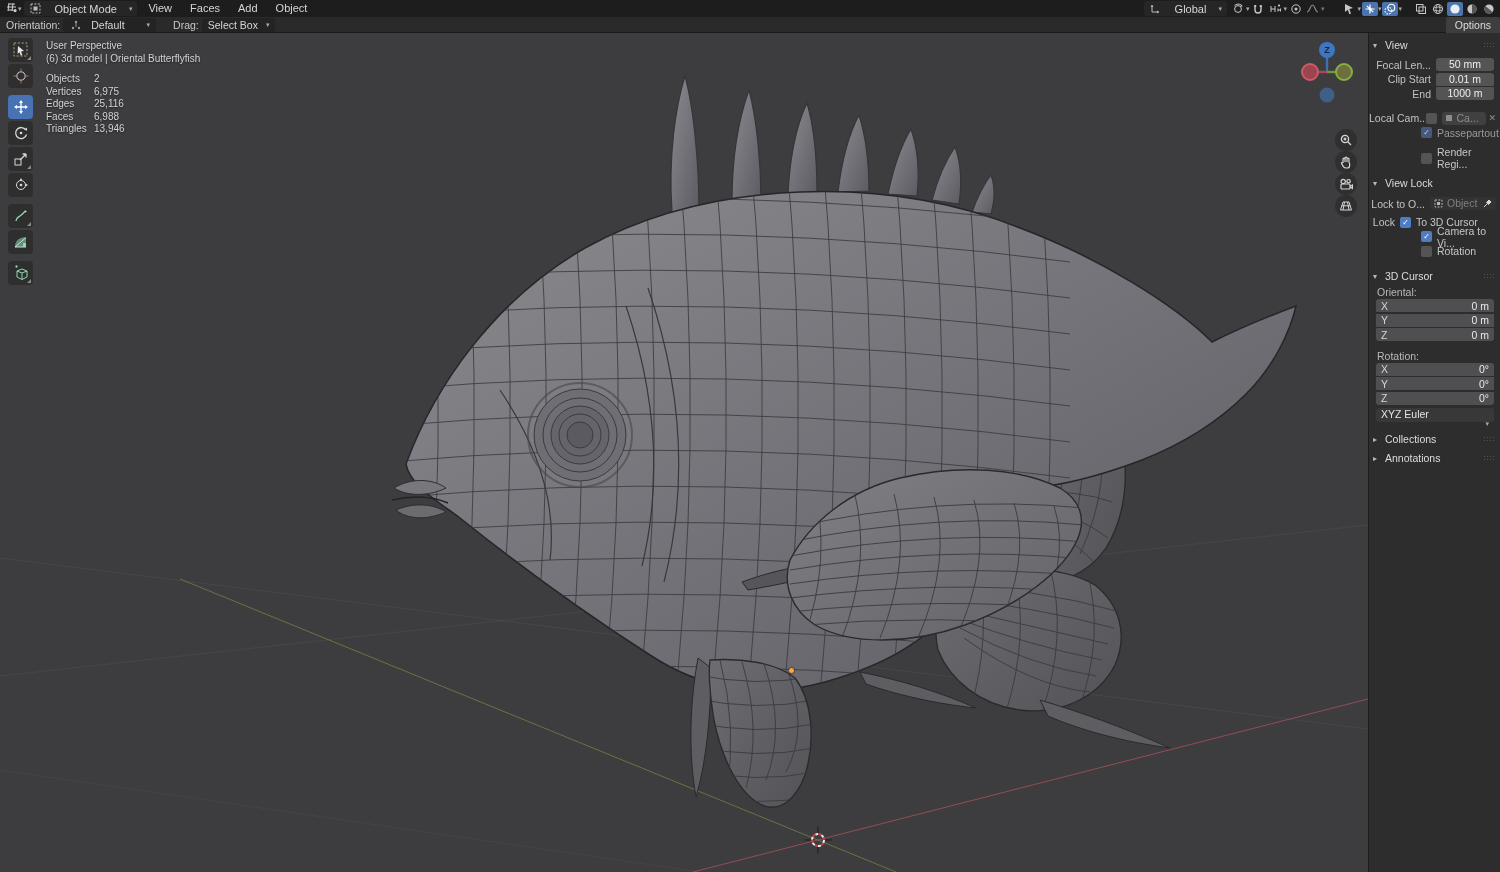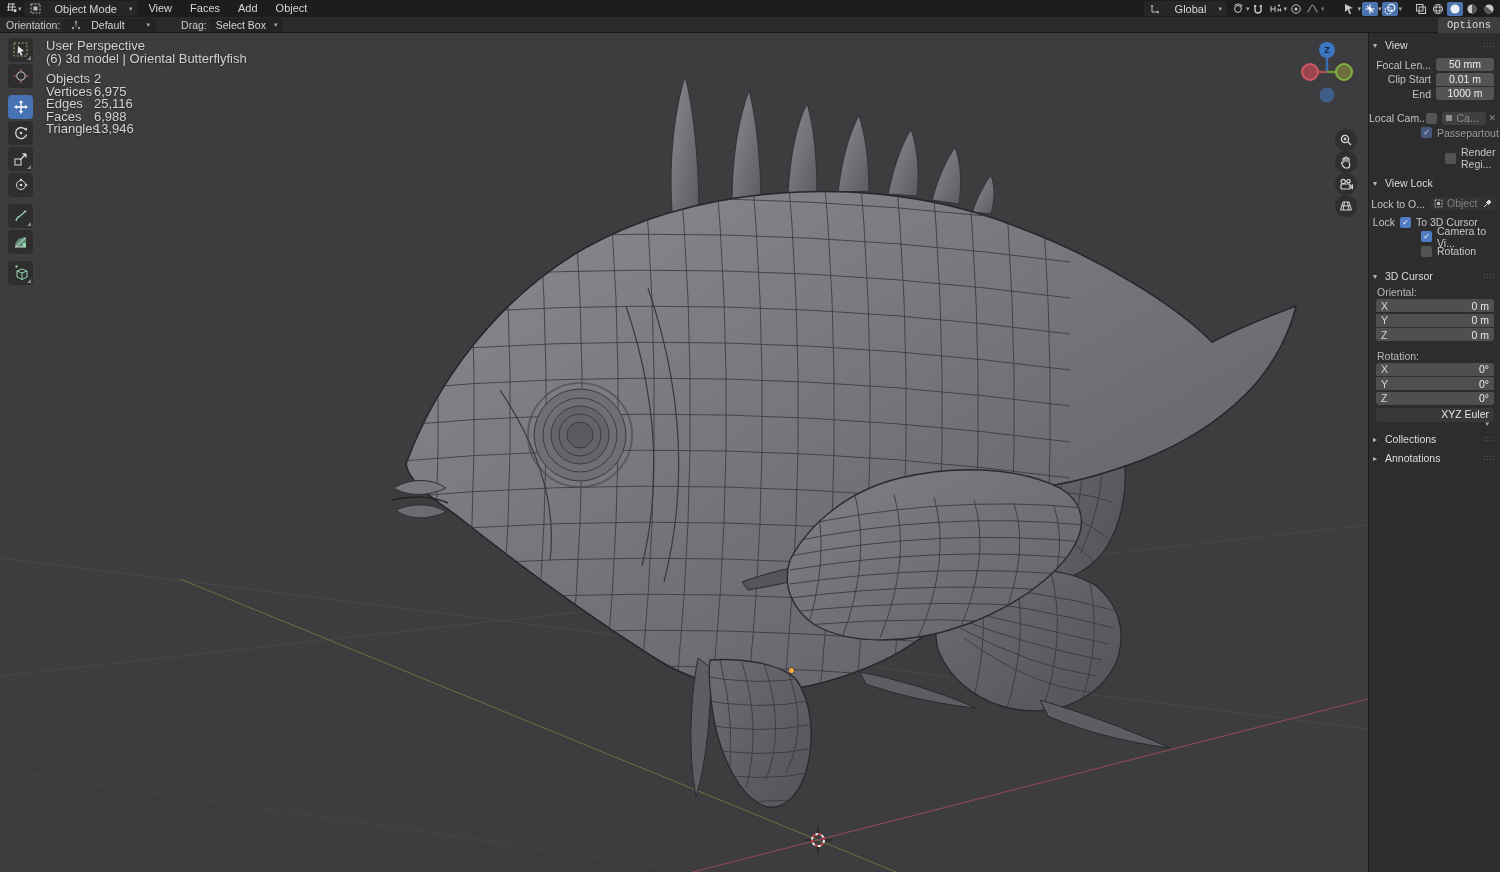--- a/index.html
+++ b/index.html
@@ -13,31 +13,31 @@
   .pill{display:flex;align-items:center;gap:12px;background:#262626;border-radius:3px;height:15px;padding:0 5px;margin:0 2px;}
   .chev{font-size:7px;color:#a8a8a8;line-height:1;}
   .hdr-ico{display:inline-flex;align-items:center;justify-content:center;width:14px;height:14px;}
   .tglbtn{width:16px;height:14px;border-radius:2px;display:inline-flex;align-items:center;justify-content:center;margin-left:1px;}
   .tglbtn.on{background:#4b74ae;}
   .grow{flex:1;}
   
   #toolbar2{position:absolute;left:0;top:17px;width:1500px;height:16px;background:#2a2a2a;display:flex;align-items:center;
     font-size:10.5px;color:#c9c9c9;z-index:40;border-bottom:1px solid #1a1a1a;}
   .pill2{display:flex;align-items:center;gap:8px;background:#232323;border-radius:3px;height:14px;padding:0 6px;margin:0 3px;color:#d5d5d5;}
-  #options-btn{background:#3e3e3e;border-radius:3px 3px 0 0;height:16px;line-height:16px;padding:0 9px;color:#dcdcdc;margin-right:0;font-family:Liberation Mono, monospace;}
+  #options-btn{background:#3e3e3e;border-radius:3px 3px 0 0;height:16px;line-height:16px;padding:0 9px;color:#dcdcdc;margin-right:0;}
   
   #viewport{position:absolute;left:0;top:33px;width:1368px;height:839px;background:#3d3d40;overflow:hidden;}
   #axes-svg{position:absolute;left:0;top:0;}
   
   .tbtn{position:absolute;left:8px;width:25px;height:24px;background:#2c2c2cdd;border-radius:4px;
     display:flex;align-items:center;justify-content:center;}
   .tbtn.active{background:#4772b3;}
   .subtri{position:absolute;right:2px;bottom:2px;width:0;height:0;border-left:4px solid transparent;border-bottom:4px solid #8a8a8a;}
   
-  #vp-overlay{position:absolute;left:46px;top:7px;color:#d2d2d2;font-size:13px;line-height:12.5px;text-shadow:0 1px 2px #00000070;}
+  #vp-overlay{position:absolute;left:46px;top:7px;color:#d2d2d2;font-size:10px;line-height:12.5px;text-shadow:0 1px 2px #00000070;}
   #stats{margin-top:8px;}
   .stat-row{display:flex;}
   .stat-label{width:42px;}
   .stat-value{padding-left:6px;}
   
   .vbtn{position:absolute;left:1335px;width:22px;height:22px;border-radius:50%;background:#26262699;
     display:flex;align-items:center;justify-content:center;}
   
   #sidebar{position:absolute;left:1368px;top:33px;width:132px;height:839px;background:#2d2d2d;color:#c6c6c6;
     font-size:10.5px;z-index:30;border-left:1px solid #1c1c1c;}
@@ -50,21 +50,21 @@
   .field.w58{width:58px;margin-right:6px;}
   .grp-top{border-radius:3px 3px 1px 1px;}
   .grp-bot{border-radius:1px 1px 3px 3px;}
   .cb{width:11px;height:11px;border-radius:2px;background:#545454;display:inline-flex;align-items:center;justify-content:center;
     margin-right:5px;flex:none;}
   .cb.on{background:#4f7cc2;color:#fff;font-size:8px;}
   .cb.on.dim{background:#46597c;color:#c3cad6;}
   .slider{display:flex;justify-content:space-between;align-items:center;background:#4f4f52;height:13px;
     margin:0 6px 0 7px;padding:0 5px;color:#e9e9e9;flex:1;}
   .axl{color:#d6d6d6;}
-  .dropdown-full{display:flex;align-items:flex-end;background:#383838;border-radius:3px;height:14px;margin:3px 6px 0 7px;
+  .dropdown-full{display:flex;align-items:flex-start;background:#383838;border-radius:3px;height:14px;margin:3px 6px 0 7px;
     padding:0 5px;color:#e4e4e4;flex-direction:column;}
   .sublabel{padding:2px 0 0 8px;color:#b9b9b9;}
   svg{display:block;}
 </style>
 </head>
 <body>
 
 <div id="topbar">
   <span class="hdr-ico" style="margin-left:4px">
     <svg width="13" height="13" viewBox="0 0 13 13">
@@ -194,21 +194,21 @@
       <svg width="10" height="10" viewBox="0 0 10 10" fill="#9a9a9a">
           <circle cx="5" cy="2" r="1.2"></circle>
           <circle cx="2" cy="8" r="1.2"></circle>
           <circle cx="8" cy="8" r="1.2"></circle>
           <path d="M5 3 L5 7" stroke="#9a9a9a" stroke-width="1" fill="none"></path>
         </svg>
     </span>
     <span>Default</span>
       <span class="chev" style="margin-left:14px">▾</span>
   </span>
-  <span style="margin-left:22px">Drag:</span>
+  <span style="margin-left:14px">Drag:</span>
   <span class="pill2">
     <span>Select Box</span>
       <span class="chev">▾</span>
   </span>
   <span class="grow"></span>
   <span id="options-btn">Options</span>
 </div>
 
 <div id="viewport">
 
@@ -577,21 +577,21 @@
           <rect x="1" y="1" width="6" height="6" fill="#8d8d8d"></rect>
         </svg>
       <span>Ca...</span>
     </span>
     <span style="color:#8d8d8d;font-size:9px;padding-right:4px">✕</span>
   </div>
   <div class="prow" style="padding-left:52px">
     <span class="cb on dim">✓</span>
     <span style="color:#9a9a9a">Passepartout</span>
   </div>
-  <div class="prow" style="padding-left:76px;margin-top:12px">
+  <div class="prow" style="padding-left:52px;margin-top:12px">
     <span class="cb"></span>
     <span>Render Regi...</span>
   </div>
 
   <div class="phead" style="margin-top:10px">
     <span class="tri">▾</span>
     <span>View Lock</span>
   </div>
   <div class="prow" style="margin-top:6px">
     <span class="plabel">Lock to O...</span>

